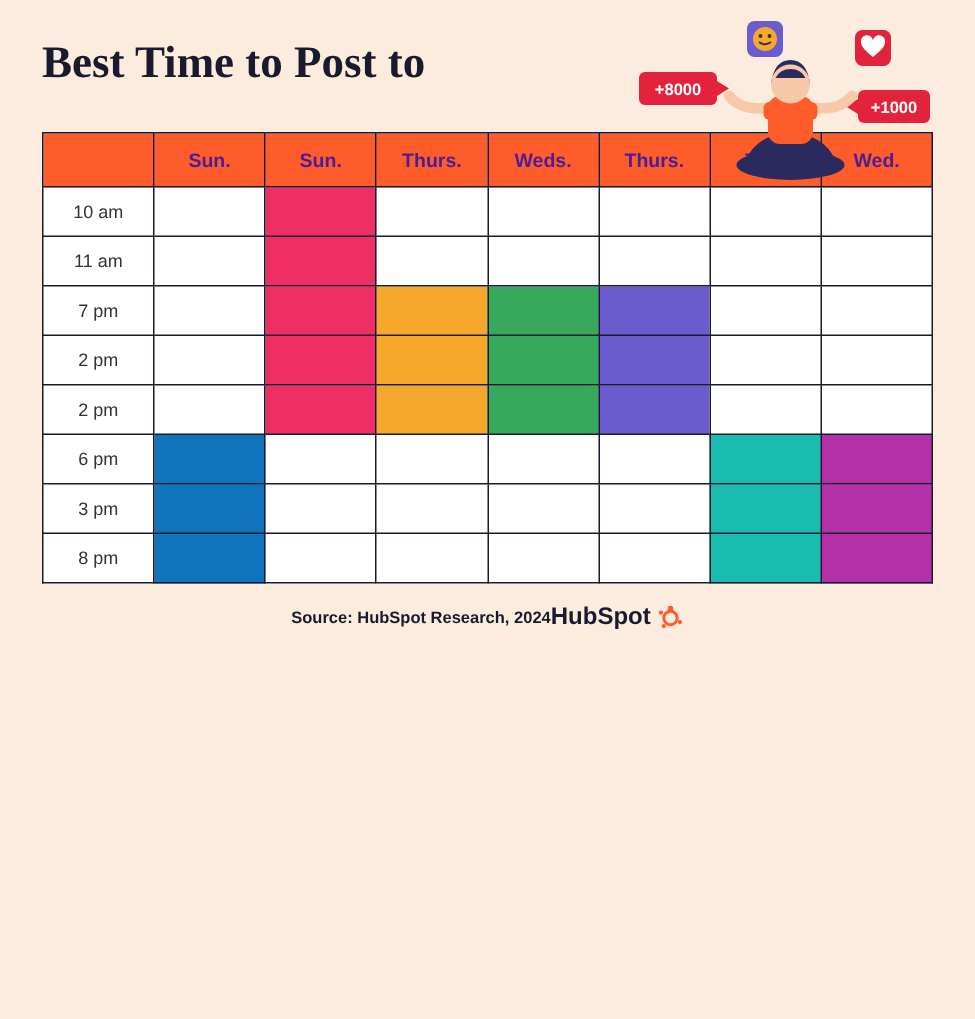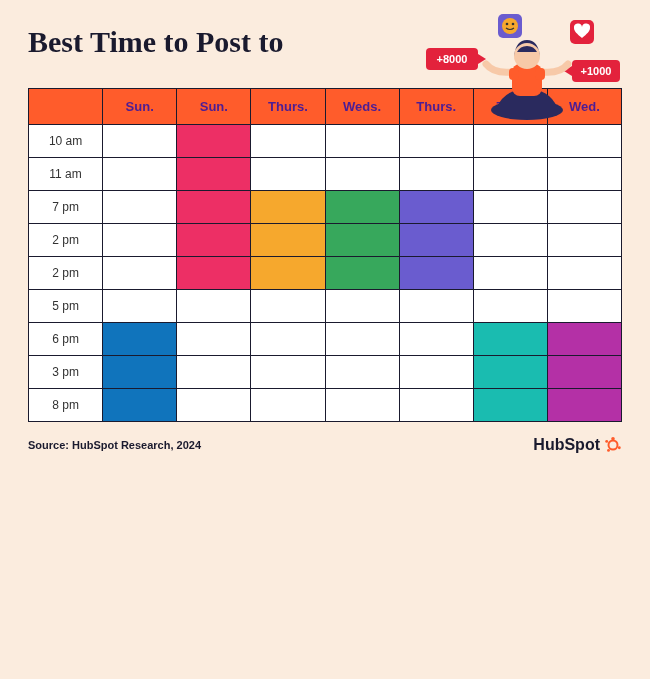--- a/index.html
+++ b/index.html
@@ -53,21 +53,21 @@
     }
     td.time-label {
       font-size: 12px;
       text-align: center;
       color: #333;
       background: #fff;
       width: 74px;
     }
     .footer {
       display: flex;
-      justify-content: space-between;
+      justify-content: center;
       align-items: center;
       margin-top: 14px;
       font-family: Arial, sans-serif;
     }
     .source {
       font-size: 11px;
       font-weight: bold;
       color: #1a1a2e;
     }
     .logo {
@@ -194,30 +194,20 @@
           <td style="background: rgb(255, 255, 255);"></td>
           <td style="background: rgb(255, 255, 255);"></td>
         </tr>
         <tr>
           <td class="time-label">2 pm</td>
           <td style="background: rgb(255, 255, 255);"></td>
           <td style="background: rgb(237, 47, 101);"></td>
           <td style="background: rgb(246, 168, 45);"></td>
           <td style="background: rgb(55, 168, 92);"></td>
           <td style="background: rgb(106, 92, 207);"></td>
-          <td style="background: rgb(255, 255, 255);"></td>
-          <td style="background: rgb(255, 255, 255);"></td>
-        </tr>
-        <tr>
-          <td class="time-label">5 pm</td>
-          <td style="background: rgb(255, 255, 255);"></td>
-          <td style="background: rgb(255, 255, 255);"></td>
-          <td style="background: rgb(255, 255, 255);"></td>
-          <td style="background: rgb(255, 255, 255);"></td>
-          <td style="background: rgb(255, 255, 255);"></td>
           <td style="background: rgb(255, 255, 255);"></td>
           <td style="background: rgb(255, 255, 255);"></td>
         </tr>
         <tr>
           <td class="time-label">6 pm</td>
           <td style="background: rgb(16, 116, 188);"></td>
           <td style="background: rgb(255, 255, 255);"></td>
           <td style="background: rgb(255, 255, 255);"></td>
           <td style="background: rgb(255, 255, 255);"></td>
           <td style="background: rgb(255, 255, 255);"></td>

